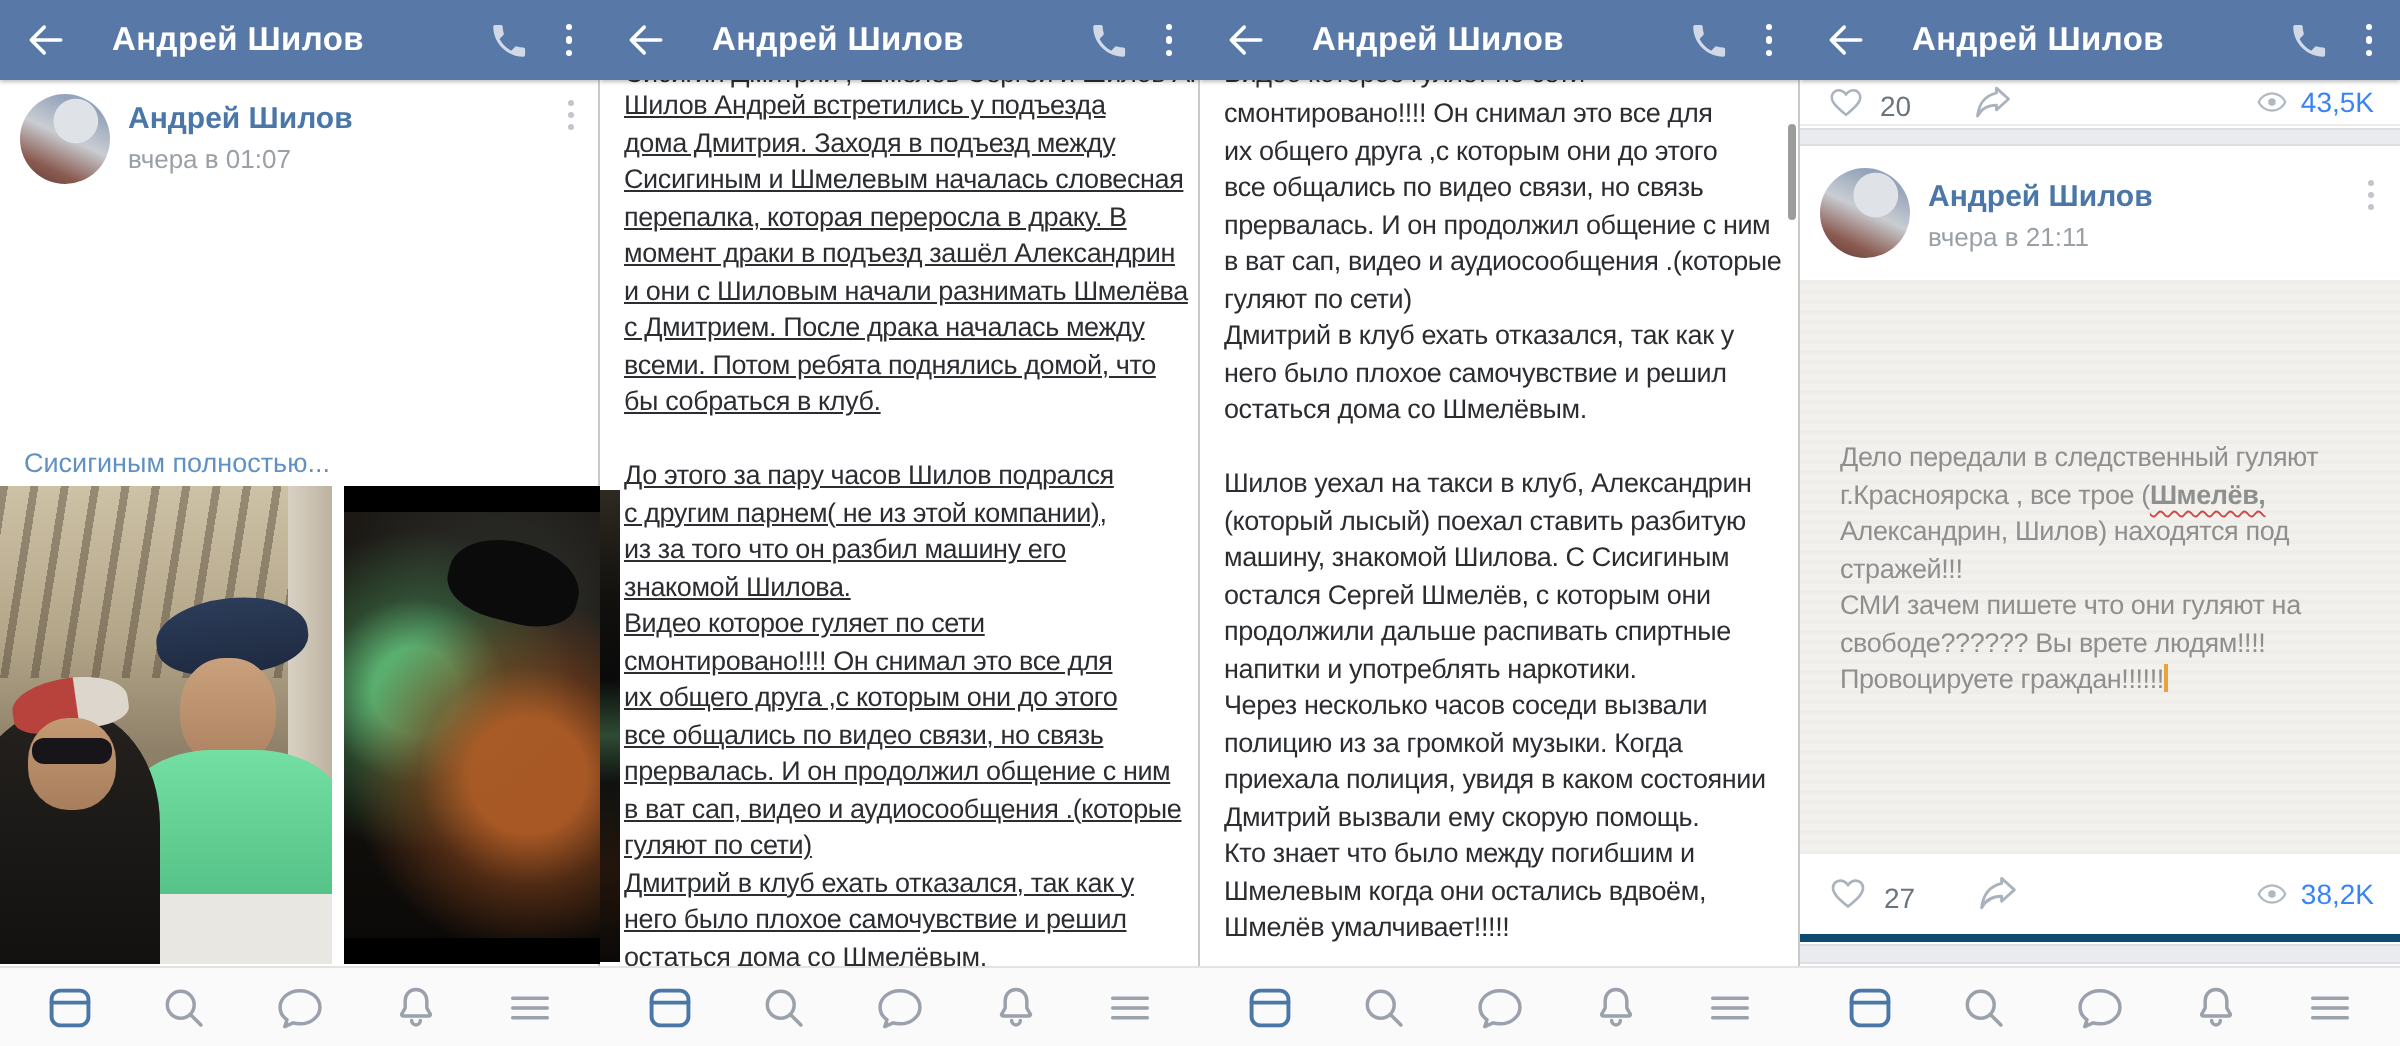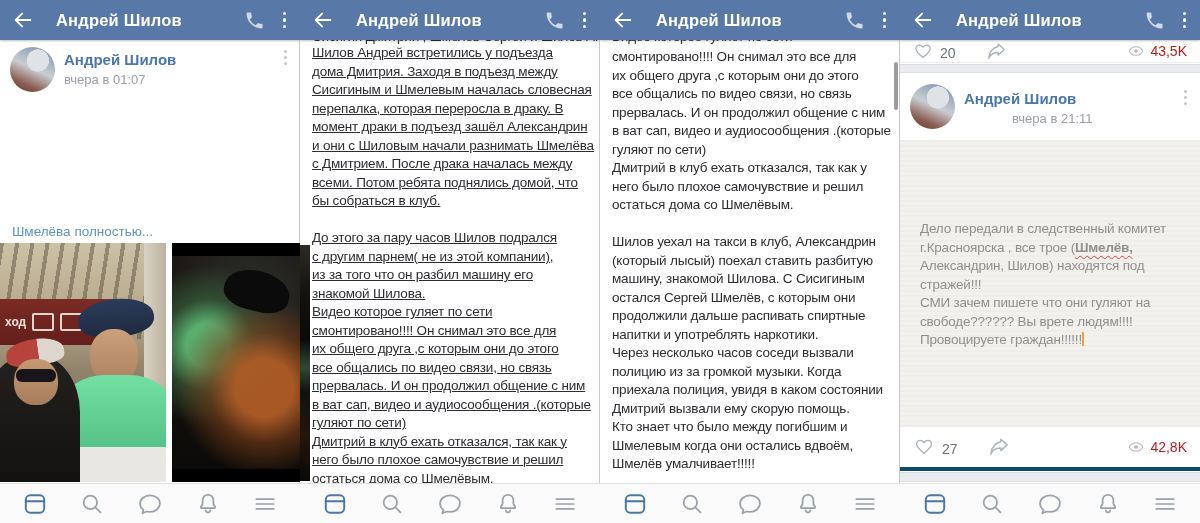--- a/index.html
+++ b/index.html
@@ -84,21 +84,21 @@
   
   .scrollbar { position:absolute; right:2px; top:62px; width:4px; height:48px; border-radius:2px;
             background:#8b8b8b; opacity:.85; z-index:20; }
 
   
   .action-bar { position:absolute; left:0; right:0; background:#fff; display:flex; align-items:center;
             padding:0 13px; z-index:8; }
   .act { display:flex; align-items:flex-end; gap:7px; }
   .act b { font-size:14px; font-weight:normal; color:#6b737c; }
   .views { margin-left:auto; display:flex; align-items:center; gap:6px; }
-  .views b { font-size:14px; font-weight:normal; color:#b91c1c; }
+  .views b { font-size:14px; font-weight:normal; color:#3b82f6; }
   .share-ic { margin-left:30px; display:inline-flex; }
   .gray-gap { position:absolute; left:0; right:0; background:#e9ebee; z-index:8;
             border-top:1px solid #dcdee1; border-bottom:1px solid #dcdee1; }
 
   
   .note { position:absolute; left:0; top:140px; width:300px; height:287px; z-index:6;
           background:#f2f1ee;
           background-image:repeating-linear-gradient(0deg, rgba(0,0,0,.014) 0 2px, rgba(0,0,0,0) 2px 5px); }
   .note-text { position:absolute; left:20px; top:80px; right:6px; font-size:13.5px; line-height:18.5px;
           color:#8f8f8f; white-space:pre-line; letter-spacing:-.2px; }
@@ -145,30 +145,25 @@
       <div class="avatar"></div>
       <div class="author">Андрей Шилов</div>
       <div class="time">вчера в 01:07</div>
       <span class="vdots gray post-menu">
           <i></i>
           <i></i>
           <i></i>
         </span>
     </div>
 
-    <div class="expand-link" style="top:224px;">Шмелёва полностью...</div>
+    <div class="expand-link" style="top:224px;">Сисигиным полностью...</div>
 
     <div class="photos">
       <div class="photoL">
         <div class="slats"></div>
-        <div class="sign">
-            <span>ход</span>
-            <span class="pict"></span>
-            <span class="pict"></span>
-          </div>
         <div class="pillar"></div>
         <div class="cap2"></div>
         <div class="face2"></div>
         <div class="hoodie"></div>
         <div class="hoodieW"></div>
         <div class="man1"></div>
         <div class="cap1"></div>
         <div class="face1"></div>
         <div class="shades"></div>
       </div>
@@ -415,30 +410,30 @@
             <circle cx="12" cy="9" r="2.8" fill="#b0b8c1"></circle>
           </svg>
         <b>43,5K</b>
       </span>
     </div>
     <div class="gray-gap" style="top:64px; height:9px;"></div>
 
     <div class="post-head" style="top:74px;">
       <div class="avatar" style="top:10px;"></div>
       <div class="author" style="top:16px;">Андрей Шилов</div>
-      <div class="time" style="top:37px;margin-left:48px;">вчера в 21:11</div>
+      <div class="time" style="top:37px;">вчера в 21:11</div>
       <span class="vdots gray post-menu" style="top:14px;">
           <i></i>
           <i></i>
           <i></i>
         </span>
     </div>
 
     <div class="note">
-      <div class="note-text"><span>Дело передали в следственный комитет
+      <div class="note-text"><span>Дело передали в следственный гуляют
 г.Красноярска , все трое (</span><span class="misspell">Шмелёв,</span><span>
 Александрин, Шилов) находятся под
 стражей!!!
 СМИ зачем пишете что они гуляют на
 свободе?????? Вы врете людям!!!!
 Провоцируете граждан!!!!!!</span><span class="caret"></span></div>
     </div>
 
     <div class="action-bar" style="top:427px; height:44px; border-bottom:4px solid #0c4a6e;">
       <span class="act">
@@ -450,21 +445,21 @@
       <span class="share-ic">
         <svg width="22" height="20" viewBox="0 0 24 22">
             <path d="M14 5.2V2.4L21 8.7l-7 6.3v-2.8C8.5 12.2 5 14.7 3 18.6c.8-7 4.5-11.9 11-13.4z" fill="none" stroke="#aab3bd" stroke-width="1.6" stroke-linejoin="round"></path>
           </svg>
       </span>
       <span class="views">
         <svg width="16" height="12" viewBox="0 0 24 18">
             <path d="M12 2.5C7 2.5 3.3 6 2 9c1.3 3 5 6.5 10 6.5S20.7 12 22 9c-1.3-3-5-6.5-10-6.5z" fill="none" stroke="#b0b8c1" stroke-width="1.6"></path>
             <circle cx="12" cy="9" r="2.8" fill="#b0b8c1"></circle>
           </svg>
-        <b>42,8K</b>
+        <b>38,2K</b>
       </span>
     </div>
     <div class="gray-gap" style="top:472px; height:10px;"></div>
 
     <div class="navbar">
       <span class="nav-item">
           <svg class="ic active" viewBox="0 0 24 24">
             <rect x="3.5" y="4" width="17" height="16" rx="4"></rect>
             <path d="M3.5 9.5h17"></path>
           </svg>

